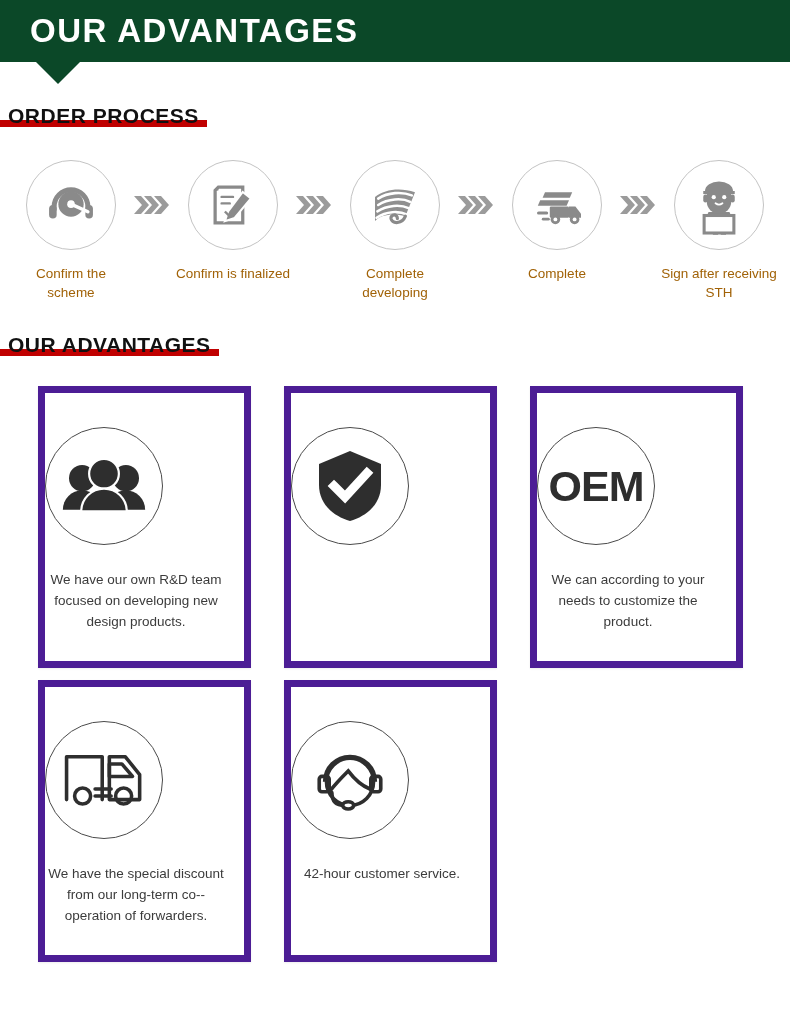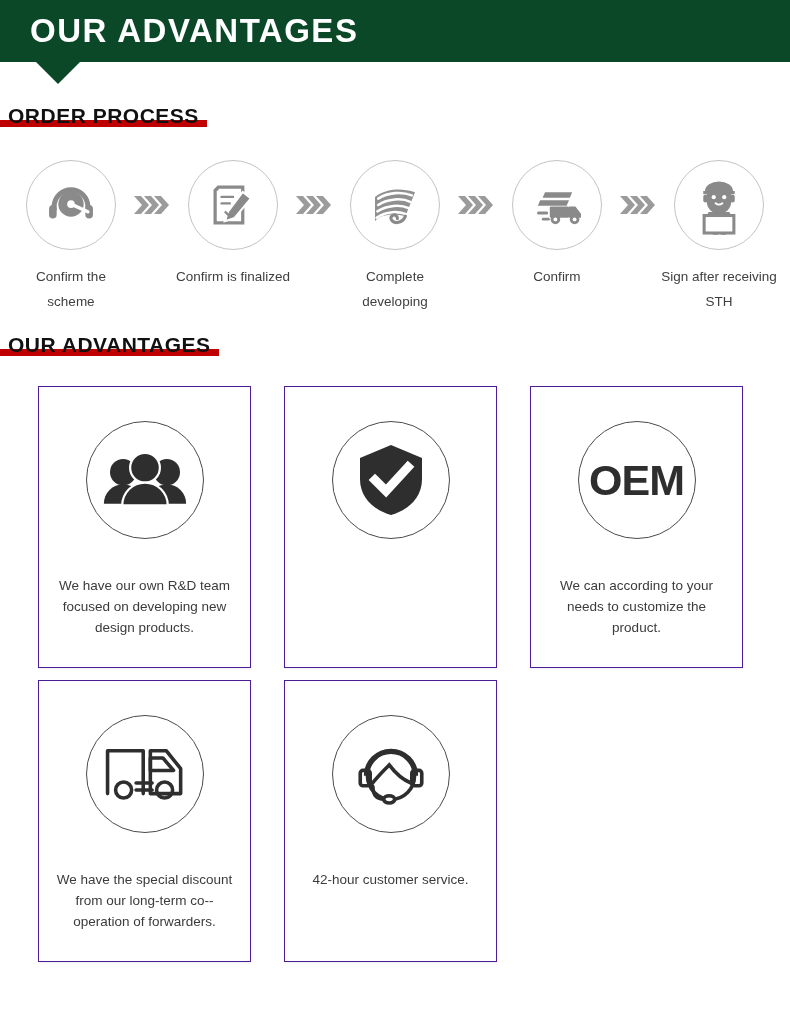--- a/index.html
+++ b/index.html
@@ -108,22 +108,22 @@
     border: 1px solid #c4c4c4;
     display: flex;
     align-items: center;
     justify-content: center;
     box-sizing: border-box;
     background: #fff;
   }
   .process-label {
     margin-top: 14px;
     font-size: 13.5px;
-    line-height: 25px;
-    color: #404040;
+    line-height: 19px;
+    color: #a16207;
     text-align: center;
     font-family: "Liberation Sans", sans-serif;
   }
   .process-arrow {
     width: 44px;
     height: 90px;
     display: flex;
     align-items: center;
     justify-content: center;
   }
@@ -136,26 +136,26 @@
     width: 715px;
     display: grid;
     grid-template-columns: 213px 213px 213px;
     grid-template-rows: 282px 282px;
     column-gap: 33px;
     row-gap: 12px;
   }
   .adv-card {
     position: relative;
     background: #ffffff;
-    border: 1px solid #4c1d95;
+    border: 7px solid #4c1d95;
     box-shadow: 0 1px 2px rgba(0,0,0,0.07);
     box-sizing: border-box;
     display: flex;
     flex-direction: column;
-    align-items: center;
+    align-items: flex-start;
     padding-top: 34px;
   }
   .adv-circle {
     width: 118px;
     height: 118px;
     border-radius: 50%;
     border: 1px solid #4a4a4a;
     display: flex;
     align-items: center;
     justify-content: center;
@@ -167,21 +167,21 @@
     font-size: 43px;
     font-weight: bold;
     color: #2e2e2e;
     letter-spacing: -1px;
     font-family: "Liberation Sans", sans-serif;
     white-space: nowrap;
     position: relative;
     z-index: 2;
   }
   .adv-text {
-    margin-top: 36px;
+    margin-top: 24px;
     width: 182px;
     font-size: 13.5px;
     line-height: 21px;
     text-align: center;
     color: #3b3b3b;
     font-family: "Liberation Sans", sans-serif;
   }
   svg { display: block; }
 </style>
 </head>
@@ -301,21 +301,21 @@
             <rect x="10" y="36" width="14" height="4" rx="2"></rect>
             <rect x="16" y="44" width="10" height="3.5" rx="1.75"></rect>
           </g>
           <circle cx="33" cy="46" r="6" fill="#8a8a8a"></circle>
           <circle cx="33" cy="46" r="2.4" fill="#ffffff"></circle>
           <circle cx="57" cy="46" r="6" fill="#8a8a8a"></circle>
           <circle cx="57" cy="46" r="2.4" fill="#ffffff"></circle>
         </svg>
       </span>
     </div>
-    <div class="process-label">Confirm</div>
+    <div class="process-label">Complete</div>
   </div>
 
   <div class="process-arrow">
     <span>
       <svg width="36" height="18" viewBox="0 0 36 18">
         <g fill="#9b9b9b">
           <polygon points="0,0 7,0 15,9 7,18 0,18 8,9"></polygon>
           <polygon points="10,0 17,0 25,9 17,18 10,18 18,9"></polygon>
           <polygon points="20,0 27,0 35,9 27,18 20,18 28,9"></polygon>
         </g>

